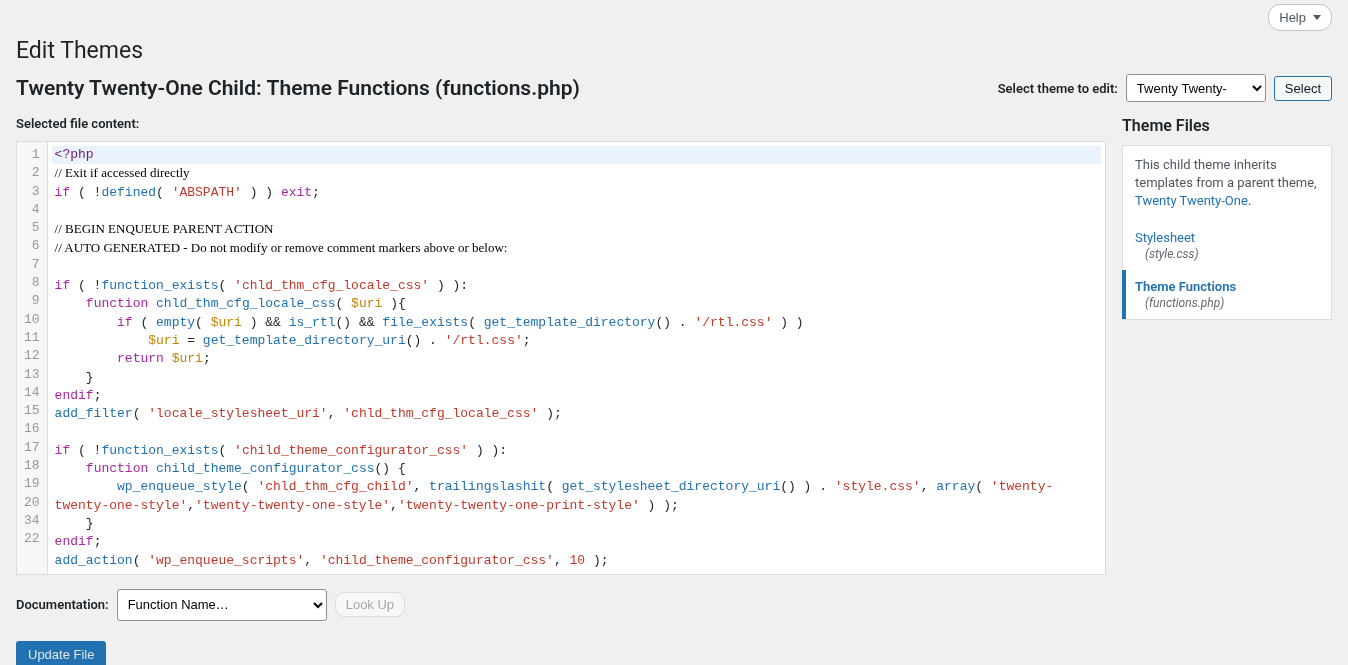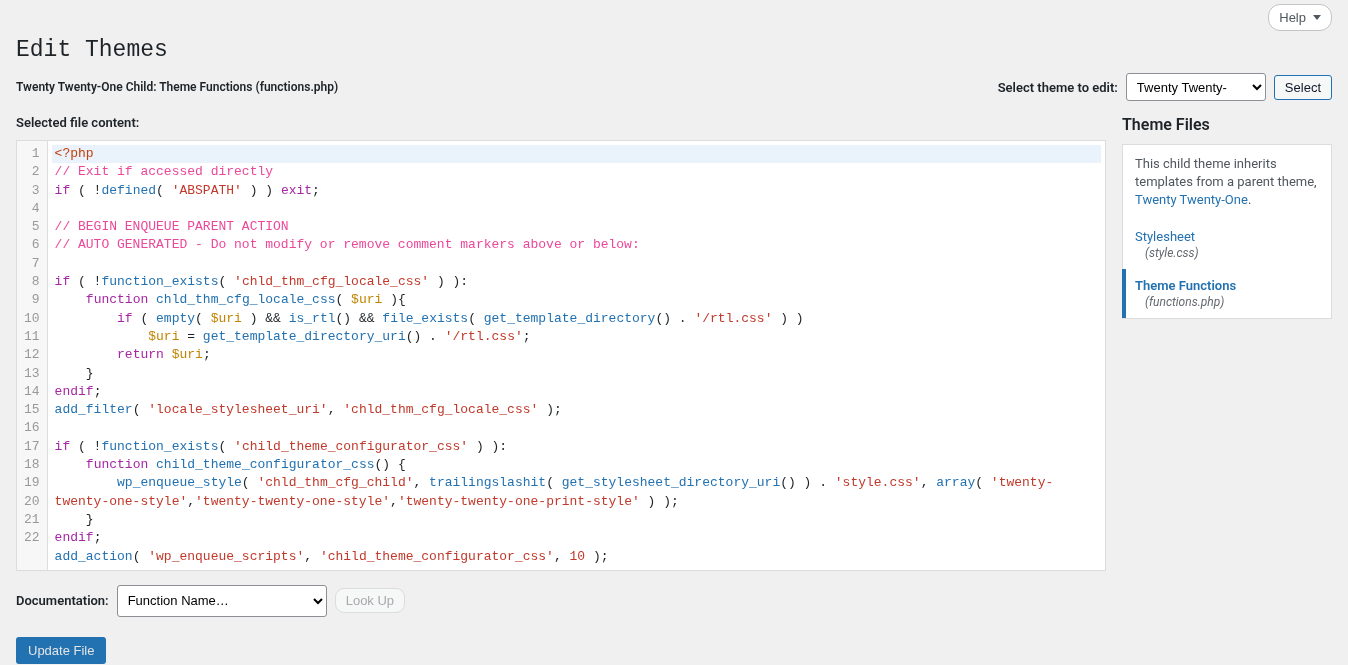--- a/index.html
+++ b/index.html
@@ -29,30 +29,29 @@
     cursor: pointer;
     display: flex;
     align-items: center;
     gap: 4px;
   }
   .page-title {
     font-size: 23px;
     font-weight: 400;
     margin: 6px 0 10px 0;
     color: #1d2327;
-    font-family: Liberation Mono, monospace;
   }
   .header-row {
     display: flex;
     justify-content: space-between;
     align-items: center;
     margin: 0 0 10px 0;
   }
   .file-heading {
-    font-size: 12px;
+    font-size: 21px;
     font-weight: 600;
     margin: 0 0;
   }
   .select-theme-row {
     display: flex;
     align-items: center;
     gap: 8px;
     font-size: 13px;
     font-weight: 600;
   }
@@ -110,24 +109,24 @@
   .codelines {
     padding: 4px 4px;
     flex: 1;
     overflow: hidden;
     white-space: pre-wrap;
   }
   .codeline { min-height: 18.3px; padding-left: 3px; }
   .codeline.active { background: #eaf2fb; }
   .cm-keyword { color: #a626a4; }
   .cm-string { color: #c0392b; }
-  .cm-comment { color: #ec4899; }
+  .cm-comment { color: #000000; font-family: Liberation Serif, serif; }
   .cm-def { color: #2271b1; }
   .cm-var { color: #c18401; }
-  .cm-meta { color: #c2410c; }
+  .cm-meta { color: #701a75; }
   .cm-num { color: #c0392b; }
 
   .doc-row {
     display: flex;
     align-items: center;
     gap: 8px;
     margin: 14px 0;
   }
   .doc-row label { font-weight: 600; font-size: 13px; }
   .doc-select {
@@ -234,21 +233,21 @@
             <div>11</div>
             <div>12</div>
             <div>13</div>
             <div>14</div>
             <div>15</div>
             <div>16</div>
             <div>17</div>
             <div>18</div>
             <div>19</div>
             <div>20</div>
-            <div>21</div>
+            <div>34</div>
             <div>22</div>
           </div>
         <div class="codelines" id="codelines"><div class="codeline active"><span class="cm-meta">&lt;?php</span></div><div class="codeline"><span class="cm-comment">// Exit if accessed directly</span></div><div class="codeline"><span class="cm-keyword">if</span> ( !<span class="cm-def">defined</span>( <span class="cm-string">'ABSPATH'</span> ) ) <span class="cm-keyword">exit</span>;</div><div class="codeline">&nbsp;</div><div class="codeline"><span class="cm-comment">// BEGIN ENQUEUE PARENT ACTION</span></div><div class="codeline"><span class="cm-comment">// AUTO GENERATED - Do not modify or remove comment markers above or below:</span></div><div class="codeline">&nbsp;</div><div class="codeline"><span class="cm-keyword">if</span> ( !<span class="cm-def">function_exists</span>( <span class="cm-string">'chld_thm_cfg_locale_css'</span> ) ):</div><div class="codeline">    <span class="cm-keyword">function</span> <span class="cm-def">chld_thm_cfg_locale_css</span>( <span class="cm-var">$uri</span> ){</div><div class="codeline">        <span class="cm-keyword">if</span> ( <span class="cm-def">empty</span>( <span class="cm-var">$uri</span> ) &amp;&amp; <span class="cm-def">is_rtl</span>() &amp;&amp; <span class="cm-def">file_exists</span>( <span class="cm-def">get_template_directory</span>() . <span class="cm-string">'/rtl.css'</span> ) )</div><div class="codeline">            <span class="cm-var">$uri</span> = <span class="cm-def">get_template_directory_uri</span>() . <span class="cm-string">'/rtl.css'</span>;</div><div class="codeline">        <span class="cm-keyword">return</span> <span class="cm-var">$uri</span>;</div><div class="codeline">    }</div><div class="codeline"><span class="cm-keyword">endif</span>;</div><div class="codeline"><span class="cm-def">add_filter</span>( <span class="cm-string">'locale_stylesheet_uri'</span>, <span class="cm-string">'chld_thm_cfg_locale_css'</span> );</div><div class="codeline">&nbsp;</div><div class="codeline"><span class="cm-keyword">if</span> ( !<span class="cm-def">function_exists</span>( <span class="cm-string">'child_theme_configurator_css'</span> ) ):</div><div class="codeline">    <span class="cm-keyword">function</span> <span class="cm-def">child_theme_configurator_css</span>() {</div><div class="codeline">        <span class="cm-def">wp_enqueue_style</span>( <span class="cm-string">'chld_thm_cfg_child'</span>, <span class="cm-def">trailingslashit</span>( <span class="cm-def">get_stylesheet_directory_uri</span>() ) . <span class="cm-string">'style.css'</span>, <span class="cm-def">array</span>( <span class="cm-string">'twenty-twenty-one-style'</span>,<span class="cm-string">'twenty-twenty-one-style'</span>,<span class="cm-string">'twenty-twenty-one-print-style'</span> ) );</div><div class="codeline">    }</div><div class="codeline"><span class="cm-keyword">endif</span>;</div><div class="codeline"><span class="cm-def">add_action</span>( <span class="cm-string">'wp_enqueue_scripts'</span>, <span class="cm-string">'child_theme_configurator_css'</span>, <span class="cm-num">10</span> );</div></div>
       </div>
 
       <div class="doc-row">
         <label>Documentation:</label>
         <select class="doc-select">
           <option>Function Name…</option>
         </select>

